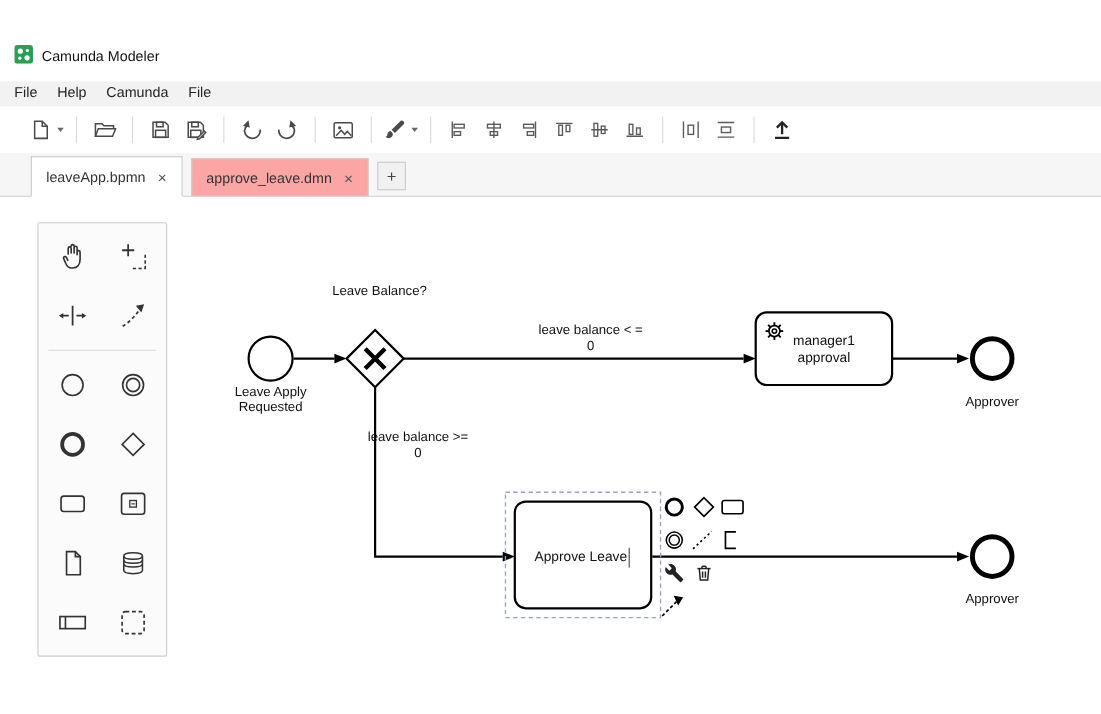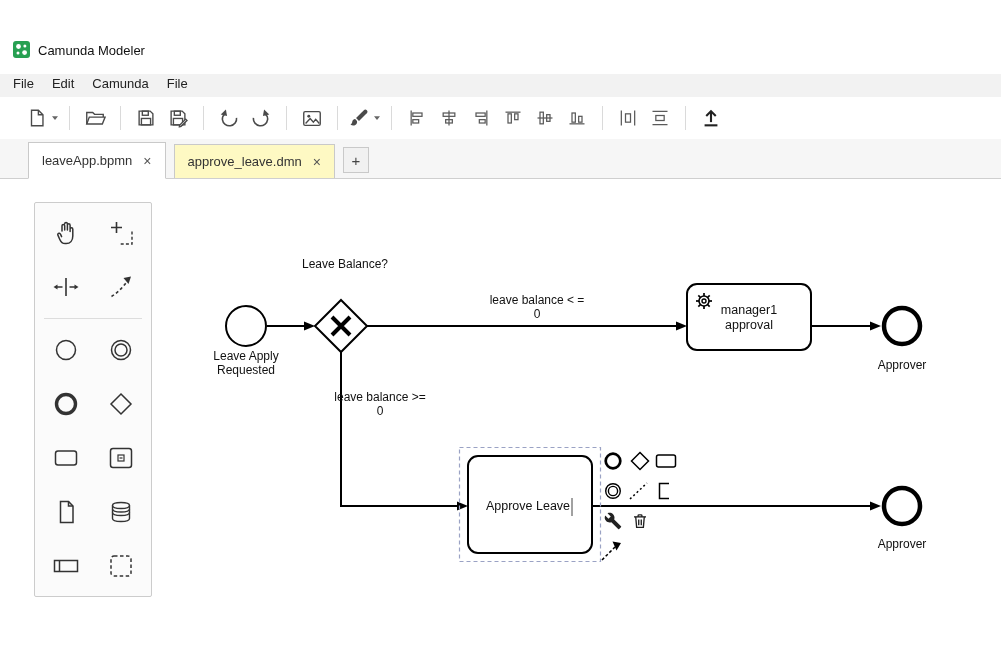--- a/index.html
+++ b/index.html
@@ -14,21 +14,21 @@
   .menu-item { padding:2px 9px; cursor:default; }
 
   
   .toolbar { position:absolute; top:97px; left:0; right:0; height:42px; background:#fff; display:flex; align-items:center; padding-left:26px; gap:2px; }
   .tbtn { height:28px; min-width:30px; display:flex; align-items:center; justify-content:center; gap:3px; border-radius:2px; cursor:pointer; }
   .tsep { width:1px; height:24px; background:#dadada; margin:0 8px; }
   .tbtn svg { display:block; }
 
   
   .tabbar { position:absolute; top:139px; left:0; right:0; height:40px; background:#f6f6f6; border-bottom:1px solid #cfcfcf; display:flex; align-items:flex-end; padding-left:28px; }
-  .tab { height:34px; display:flex; align-items:center; gap:11px; padding:0 13px; border:1px solid #c9c9c9; border-bottom:none; background:#fef9c3; font-size:13px; color:#333; margin-right:8px; cursor:pointer; }
+  .tab { height:34px; display:flex; align-items:center; gap:11px; padding:0 13px; border:1px solid #c9c9c9; border-bottom:none; background:#fca5a5; font-size:13px; color:#333; margin-right:8px; cursor:pointer; }
   .tab.active { background:#ffffff; height:37px; margin-bottom:-1px; border-bottom:1px solid #ffffff; }
   .tab .close { color:#555; font-size:14px; line-height:1; cursor:pointer; }
   .tab-plus { width:26px; height:26px; margin-bottom:5px; border:1px solid #c9c9c9; background:#f1f1f1; display:flex; align-items:center; justify-content:center; font-size:15px; color:#444; cursor:pointer; }
 
   
   .canvas { position:absolute; top:179px; left:0; right:0; bottom:0; background:#ffffff; }
   .diagram { position:absolute; left:0; top:0; }
 
   
   .palette { position:absolute; left:34px; top:23px; width:118px; background:#fbfbfb; border:1px solid #cccccc; border-radius:2px; padding:3px; z-index:5; }
@@ -51,21 +51,21 @@
       <circle cx="5.5" cy="5.5" r="2.4" fill="#fff"></circle>
       <circle cx="11.9" cy="5" r="1.5" fill="#fff"></circle>
       <circle cx="5" cy="11.9" r="1.5" fill="#fff"></circle>
       <circle cx="11.6" cy="11.6" r="2.4" fill="#fff"></circle>
     </svg>
     <span>Camunda Modeler</span>
   </div>
 
   <div class="menubar">
     <span class="menu-item">File</span>
-    <span class="menu-item">Edit</span>
+    <span class="menu-item">Help</span>
     <span class="menu-item">Camunda</span>
     <span class="menu-item">File</span>
   </div>
 
   <div class="toolbar">
     <div class="tbtn">
       <svg width="22" height="22" viewBox="0 0 24 24" fill="none" stroke="#4a4a4a" stroke-width="1.5">
         <path d="M6 3.5 h7.5 L18.5 8.5 V20.5 H6 z"></path>
           <path d="M13.5 3.5 V8.5 H18.5"></path>
       </svg>

